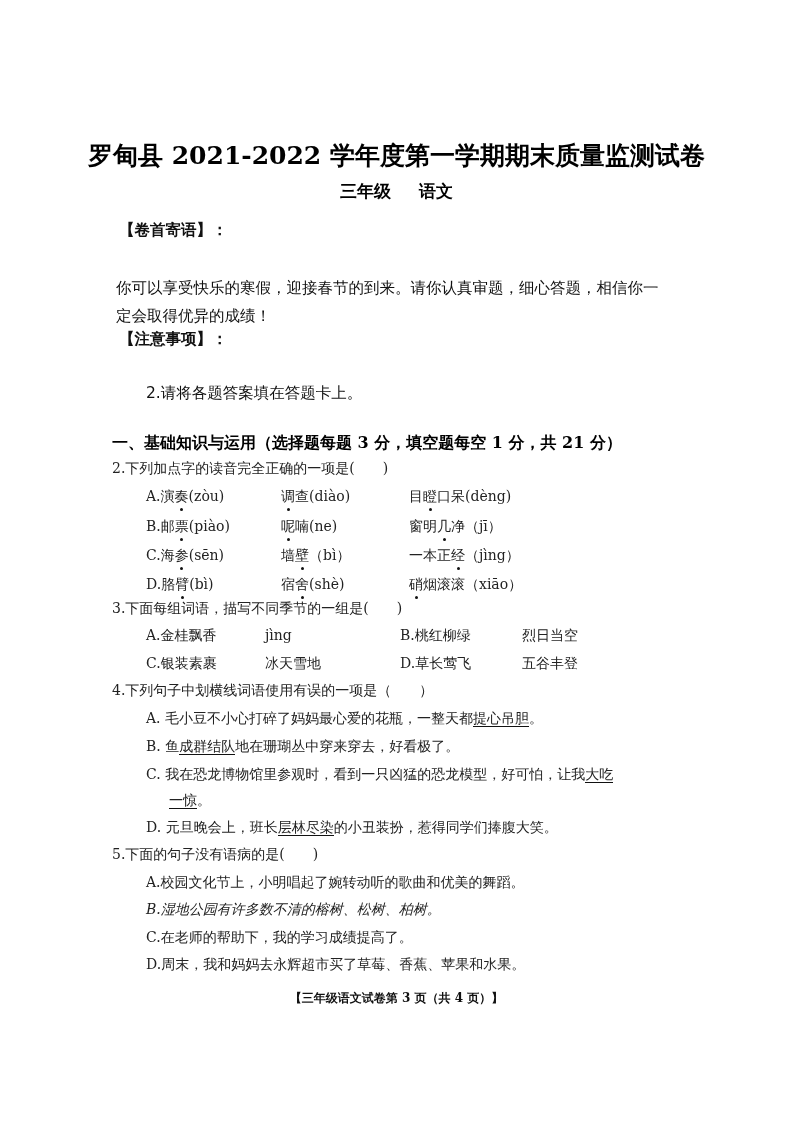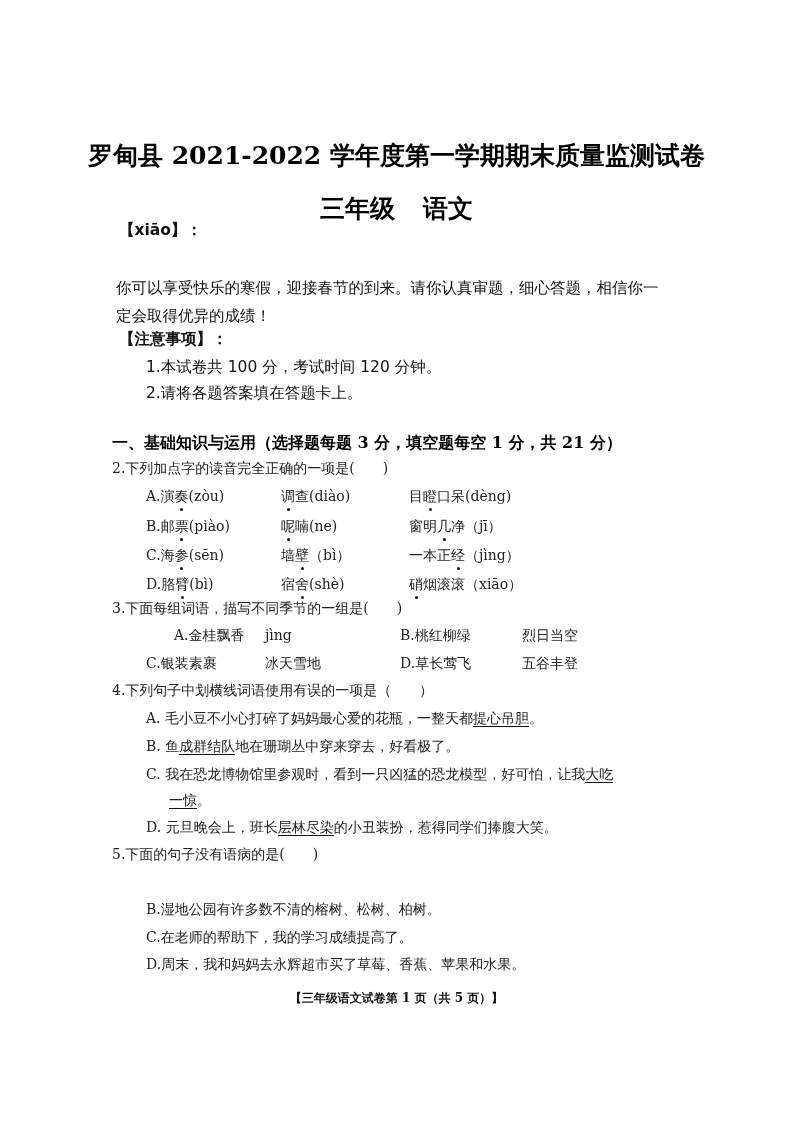--- a/index.html
+++ b/index.html
@@ -1,20 +1,20 @@
 <!DOCTYPE html>
 <html><head>
 <meta charset="utf-8">
 <style>
   html, body { margin:0; padding:0; background:#ffffff; }
   body { width:793px; height:1122px; position:relative; overflow:hidden; color:#111; }
   .page { position:absolute; left:0; top:0; width:793px; height:1122px; }
   .title { position:absolute; left:0; width:793px; text-align:center; font-family:"DejaVu Serif", "Liberation Serif", serif; font-weight:bold; color:#000; }
   .t1 { top:139px; font-size:25px; letter-spacing:0px; }
-  .t2 { top:180px; font-size:25px;margin-top:12px; }
+  .t2 { top:180px; font-size:17px; }
   .t2 .gap { display:inline-block; width:28px; }
   .sans { font-family:"DejaVu Sans", "Liberation Sans", sans-serif; font-size:15.5px; color:#111; }
   .serif { font-family:"DejaVu Serif", "Liberation Serif", serif; font-size:14px; color:#222; }
   .line { position:absolute; white-space:nowrap; line-height:20px; }
   .bold { font-weight:bold; }
   .section { font-family:"DejaVu Serif", "Liberation Serif", serif; font-weight:bold; font-size:16px; color:#000; }
   .em { position:relative; display:inline-block; }
   .em::after { content:""; position:absolute; left:50%; bottom:-5px; width:3px; height:3px; margin-left:-1.5px; background:#111; border-radius:50%; }
   .ul { border-bottom:1px solid #111; padding-bottom:0; }
   .col { position:absolute; white-space:nowrap; }
@@ -23,26 +23,25 @@
 </head>
 <body>
 
 <div class="page">
 
   <div class="title t1">罗甸县 2021-2022 学年度第一学期期末质量监测试卷</div>
   <div class="title t2">
     <span>三年级</span><span class="gap"></span><span>语文</span>
   </div>
 
-  <div class="line sans bold" style="left:119px; top:220px;">【xiāo】：</div>
+  <div class="line sans bold" style="left:119px; top:220px;">【卷首寄语】：</div>
   <div class="line sans" style="left:116px; top:278px;">你可以享受快乐的寒假，迎接春节的到来。请你认真审题，细心答题，相信你一</div>
   <div class="line sans" style="left:116px; top:306px;">定会取得优异的成绩！</div>
 
   <div class="line sans bold" style="left:119px; top:329px;">【注意事项】：</div>
-  <div class="line sans" style="left:146px; top:357px;">1.本试卷共 100 分，考试时间 120 分钟。</div>
   <div class="line sans" style="left:146px; top:383px;">2.请将各题答案填在答题卡上。</div>
 
   <div class="line section" style="left:112px; top:433px;">一、基础知识与运用（选择题每题 3 分，填空题每空 1 分，共 21 分）</div>
 
   <div class="line serif" style="left:112px; top:458px;">2.下列加点字的读音完全正确的一项是(　　)</div>
 
   <div>
     <div class="col serif" style="left:146px; top:488px;">
       <span>A.</span><span>演</span><span class="em">奏</span><span>(zòu)</span>
     </div>
@@ -84,21 +83,21 @@
     </div>
     <div class="col serif" style="left:281px; top:576px;">
       <span>宿</span><span class="em">舍</span><span>(shè)</span>
     </div>
     <div class="col serif" style="left:409px; top:576px;">
       <span class="em">硝</span><span>烟滚滚</span><span>（xiāo）</span>
     </div>
   </div>
 
   <div class="line serif" style="left:112px; top:598px;">3.下面每组词语，描写不同季节的一组是(　　)</div>
-  <div class="col serif" style="left:146px; top:627px;margin-left:28px;">
+  <div class="col serif" style="left:146px; top:627px;">
     <span>A.</span><span>金桂飘香</span>
   </div>
   <div class="col serif" style="left:265px; top:627px;">jìng</div>
   <div class="col serif" style="left:400px; top:627px;">
     <span>B.</span><span>桃红柳绿</span>
   </div>
   <div class="col serif" style="left:522px; top:627px;">烈日当空</div>
 
   <div class="col serif" style="left:146px; top:655px;">
     <span>C.</span><span>银装素裹</span>
@@ -120,18 +119,19 @@
     <span>C.</span>&nbsp;<span>我在恐龙博物馆里参观时，看到一只凶猛的恐龙模型，好可怕，让我</span><span class="ul">大吃</span>
   </div>
   <div class="line serif" style="left:169px; top:790px;">
     <span class="ul">一惊</span><span>。</span>
   </div>
   <div class="line serif" style="left:146px; top:817px;">
     <span>D.</span>&nbsp;<span>元旦晚会上，班长</span><span class="ul">层林尽染</span><span>的小丑装扮，惹得同学们捧腹大笑。</span>
   </div>
 
   <div class="line serif" style="left:112px; top:844px;">5.下面的句子没有语病的是(　　)</div>
-  <div class="line serif" style="left:146px; top:899px;">B.湿地公园有许多数不清的榕树、松树、柏树。</div>
+  <div class="line serif" style="left:146px; top:872px;">A.校园文化节上，小明唱起了婉转动听的歌曲和优美的舞蹈。</div>
+  <div class="line serif" style="left:146px; top:899px;font-style:italic;">B.湿地公园有许多数不清的榕树、松树、柏树。</div>
   <div class="line serif" style="left:146px; top:954px;">D.周末，我和妈妈去永辉超市买了草莓、香蕉、苹果和水果。</div>
   <div class="line serif" style="left:146px; top:927px;">C.在老师的帮助下，我的学习成绩提高了。</div>
 
-  <div class="footer">【三年级语文试卷第 1 页（共 5 页）】</div>
+  <div class="footer">【三年级语文试卷第 3 页（共 4 页）】</div>
 </div>
 
 </body></html>

